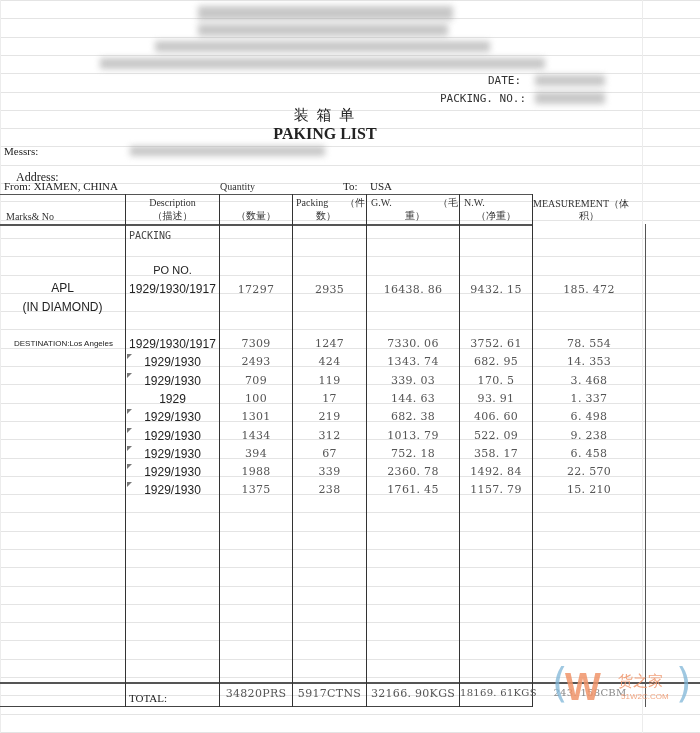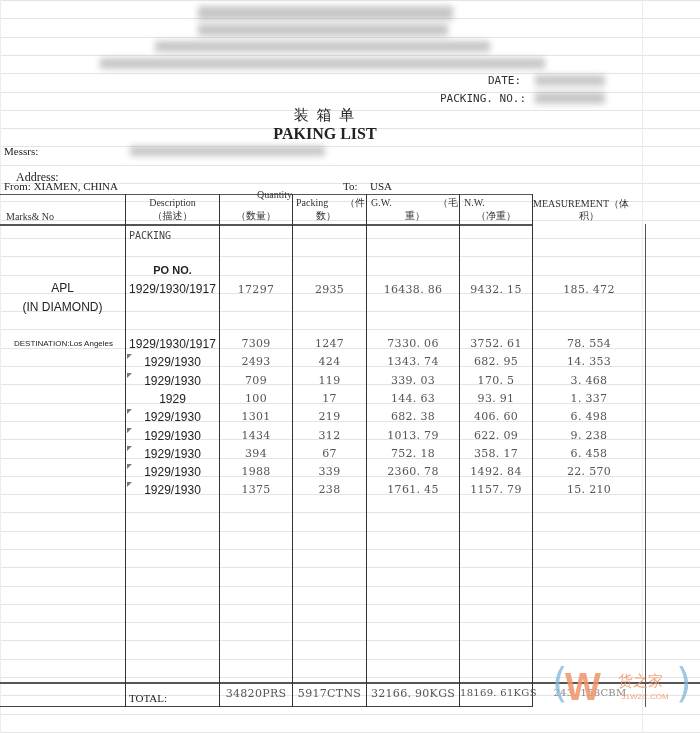--- a/index.html
+++ b/index.html
@@ -99,39 +99,39 @@
 <div class="vline" style="left:219px;top:194px;height:513px;"></div>
 <div class="vline" style="left:292px;top:194px;height:513px;"></div>
 <div class="vline" style="left:366px;top:194px;height:513px;"></div>
 <div class="vline" style="left:459px;top:194px;height:513px;"></div>
 <div class="vline" style="left:532px;top:194px;height:513px;"></div>
 <div class="vline" style="left:645px;top:224px;height:483px;background:#555;"></div>
 
 <div class="hdr" style="left:6px;top:211px;">Marks&amp; No</div>
 <div class="hdr" style="left:126px;width:93px;top:197px;text-align:center;">Description</div>
 <div class="hdr" style="left:126px;width:93px;top:209px;text-align:center;">（描述）</div>
-<div class="hdr" style="left:220px;width:72px;top:189px;text-align:right;">Quantity</div>
+<div class="hdr" style="left:220px;width:72px;top:181px;text-align:left;">Quantity</div>
 <div class="hdr" style="left:220px;width:72px;top:209px;text-align:center;">（数量）</div>
 <div class="hdr" style="left:296px;top:197px;">Packing</div>
 <div class="hdr" style="left:345px;top:196px;">（件</div>
 <div class="hdr" style="left:316px;top:209px;">数）</div>
 <div class="hdr" style="left:371px;top:197px;">G.W.</div>
 <div class="hdr" style="left:438px;top:196px;">（毛</div>
 <div class="hdr" style="left:405px;top:209px;">重）</div>
 <div class="hdr" style="left:464px;top:197px;">N.W.</div>
 <div class="hdr" style="left:460px;width:72px;top:209px;text-align:center;">（净重）</div>
 <div class="hdr" style="left:533px;width:112px;top:197px;text-align:left;">MEASUREMENT（体</div>
 <div class="hdr" style="left:533px;width:112px;top:209px;text-align:center;">积）</div>
 
 <div class="cell sans" style="left:0;width:125px;top:281px;font-size:12px;">APL</div>
 <div class="cell sans" style="left:0;width:125px;top:300px;font-size:12px;">(IN DIAMOND)</div>
 <div class="txt sans" style="left:14px;top:339px;font-size:8px;">DESTINATION:Los Angeles</div>
 
 <div class="txt mono" style="left:129px;top:230px;font-size:10px;color:#444;">PACKING</div>
-<div class="cell desc" style="left:126px;width:93px;top:264px;font-size:11px;font-weight:bold;">PO  NO.</div>
+<div class="cell desc" style="left:126px;width:93px;top:264px;font-size:11px;">PO  NO.</div>
 
 <div>
   <div class="cell desc" style="left:126px;width:93px;top:282px;">1929/1930/1917</div>
   <div class="cell num" style="left:220px;width:72px;top:283px;">17297</div>
   <div class="cell num" style="left:293px;width:73px;top:283px;">2935</div>
   <div class="cell num" style="left:367px;width:92px;top:283px;">16438. 86</div>
   <div class="cell num" style="left:460px;width:72px;top:283px;">9432. 15</div>
   <div class="cell num" style="left:533px;width:112px;top:283px;">185. 472</div>
 </div>
 
@@ -177,21 +177,21 @@
       <div class="cell num" style="left: 367px; width: 92px; top: 410px;">682. 38</div>
       <div class="cell num" style="left: 460px; width: 72px; top: 410px;">406. 60</div>
       <div class="cell num" style="left: 533px; width: 112px; top: 410px;">6. 498</div>
       <div class="tri" style="left: 127px; top: 409px;"></div>
     </div>
     <div>
       <div class="cell desc" style="left: 126px; width: 93px; top: 429px;">1929/1930</div>
       <div class="cell num" style="left: 220px; width: 72px; top: 429px;">1434</div>
       <div class="cell num" style="left: 293px; width: 73px; top: 429px;">312</div>
       <div class="cell num" style="left: 367px; width: 92px; top: 429px;">1013. 79</div>
-      <div class="cell num" style="left: 460px; width: 72px; top: 429px;">622. 09</div>
+      <div class="cell num" style="left: 460px; width: 72px; top: 429px;">522. 09</div>
       <div class="cell num" style="left: 533px; width: 112px; top: 429px;">9. 238</div>
       <div class="tri" style="left: 127px; top: 428px;"></div>
     </div>
     <div>
       <div class="cell desc" style="left: 126px; width: 93px; top: 447px;">1929/1930</div>
       <div class="cell num" style="left: 220px; width: 72px; top: 447px;">394</div>
       <div class="cell num" style="left: 293px; width: 73px; top: 447px;">67</div>
       <div class="cell num" style="left: 367px; width: 92px; top: 447px;">752. 18</div>
       <div class="cell num" style="left: 460px; width: 72px; top: 447px;">358. 17</div>
       <div class="cell num" style="left: 533px; width: 112px; top: 447px;">6. 458</div>

